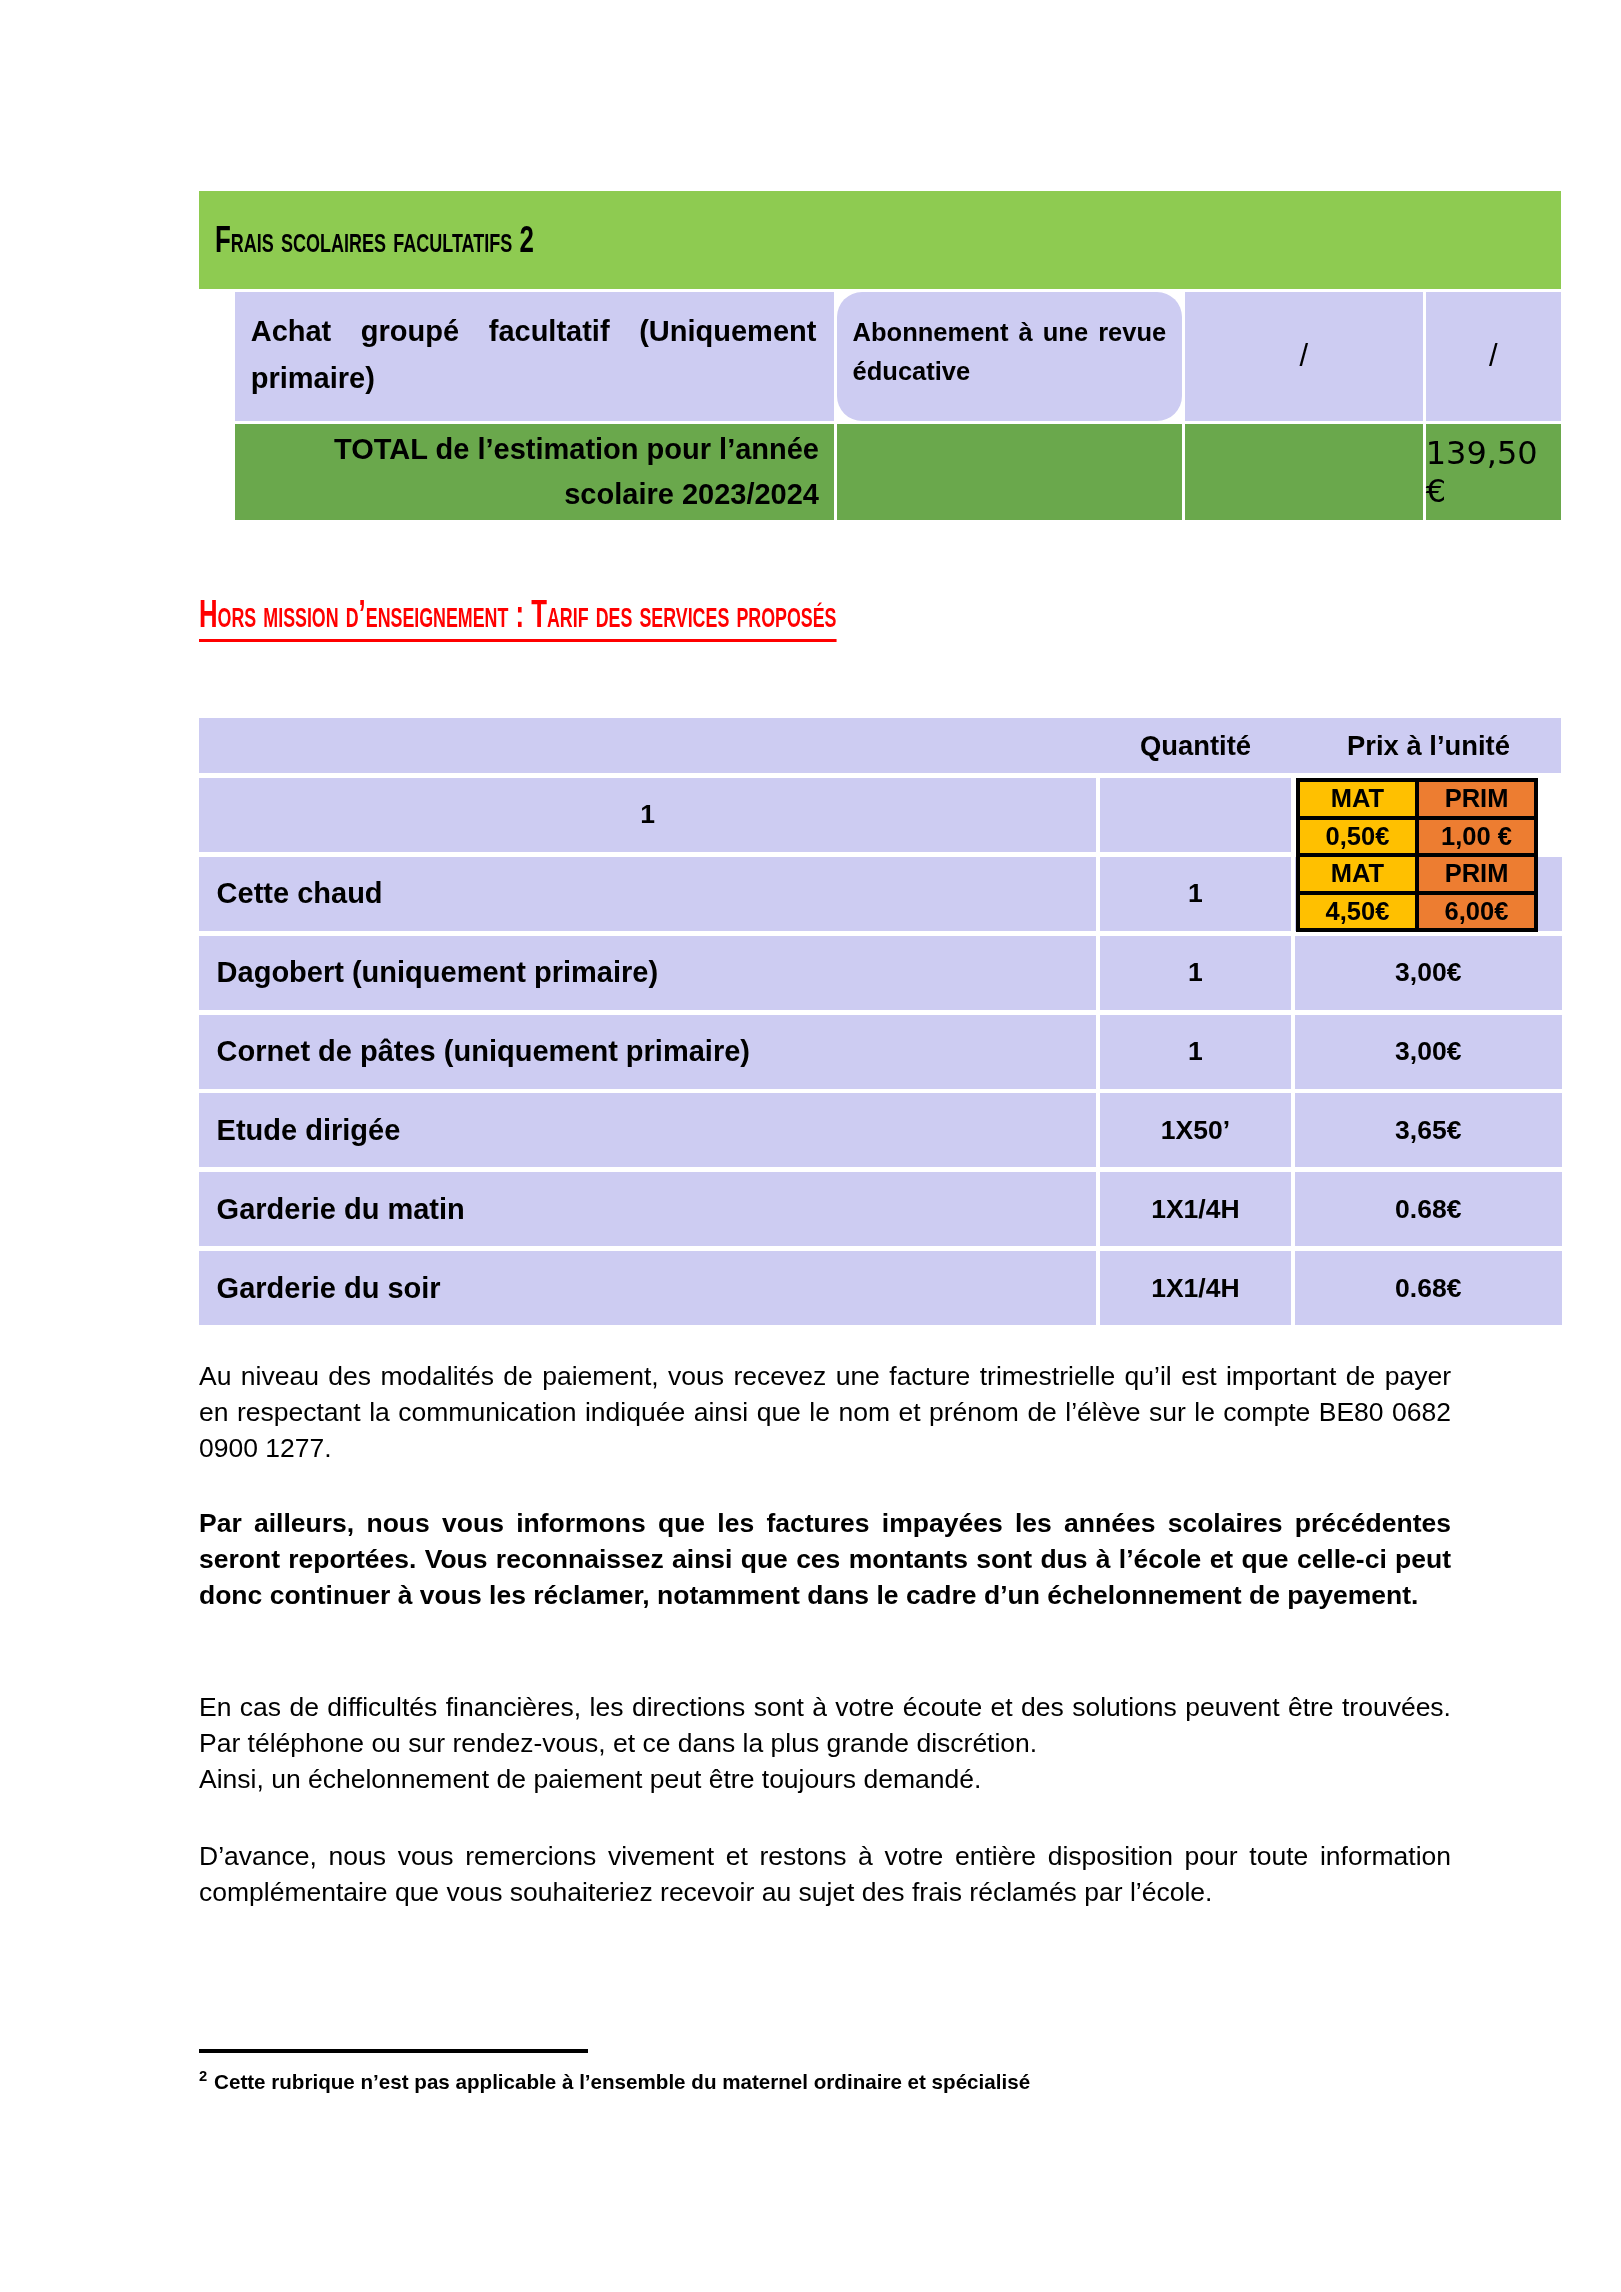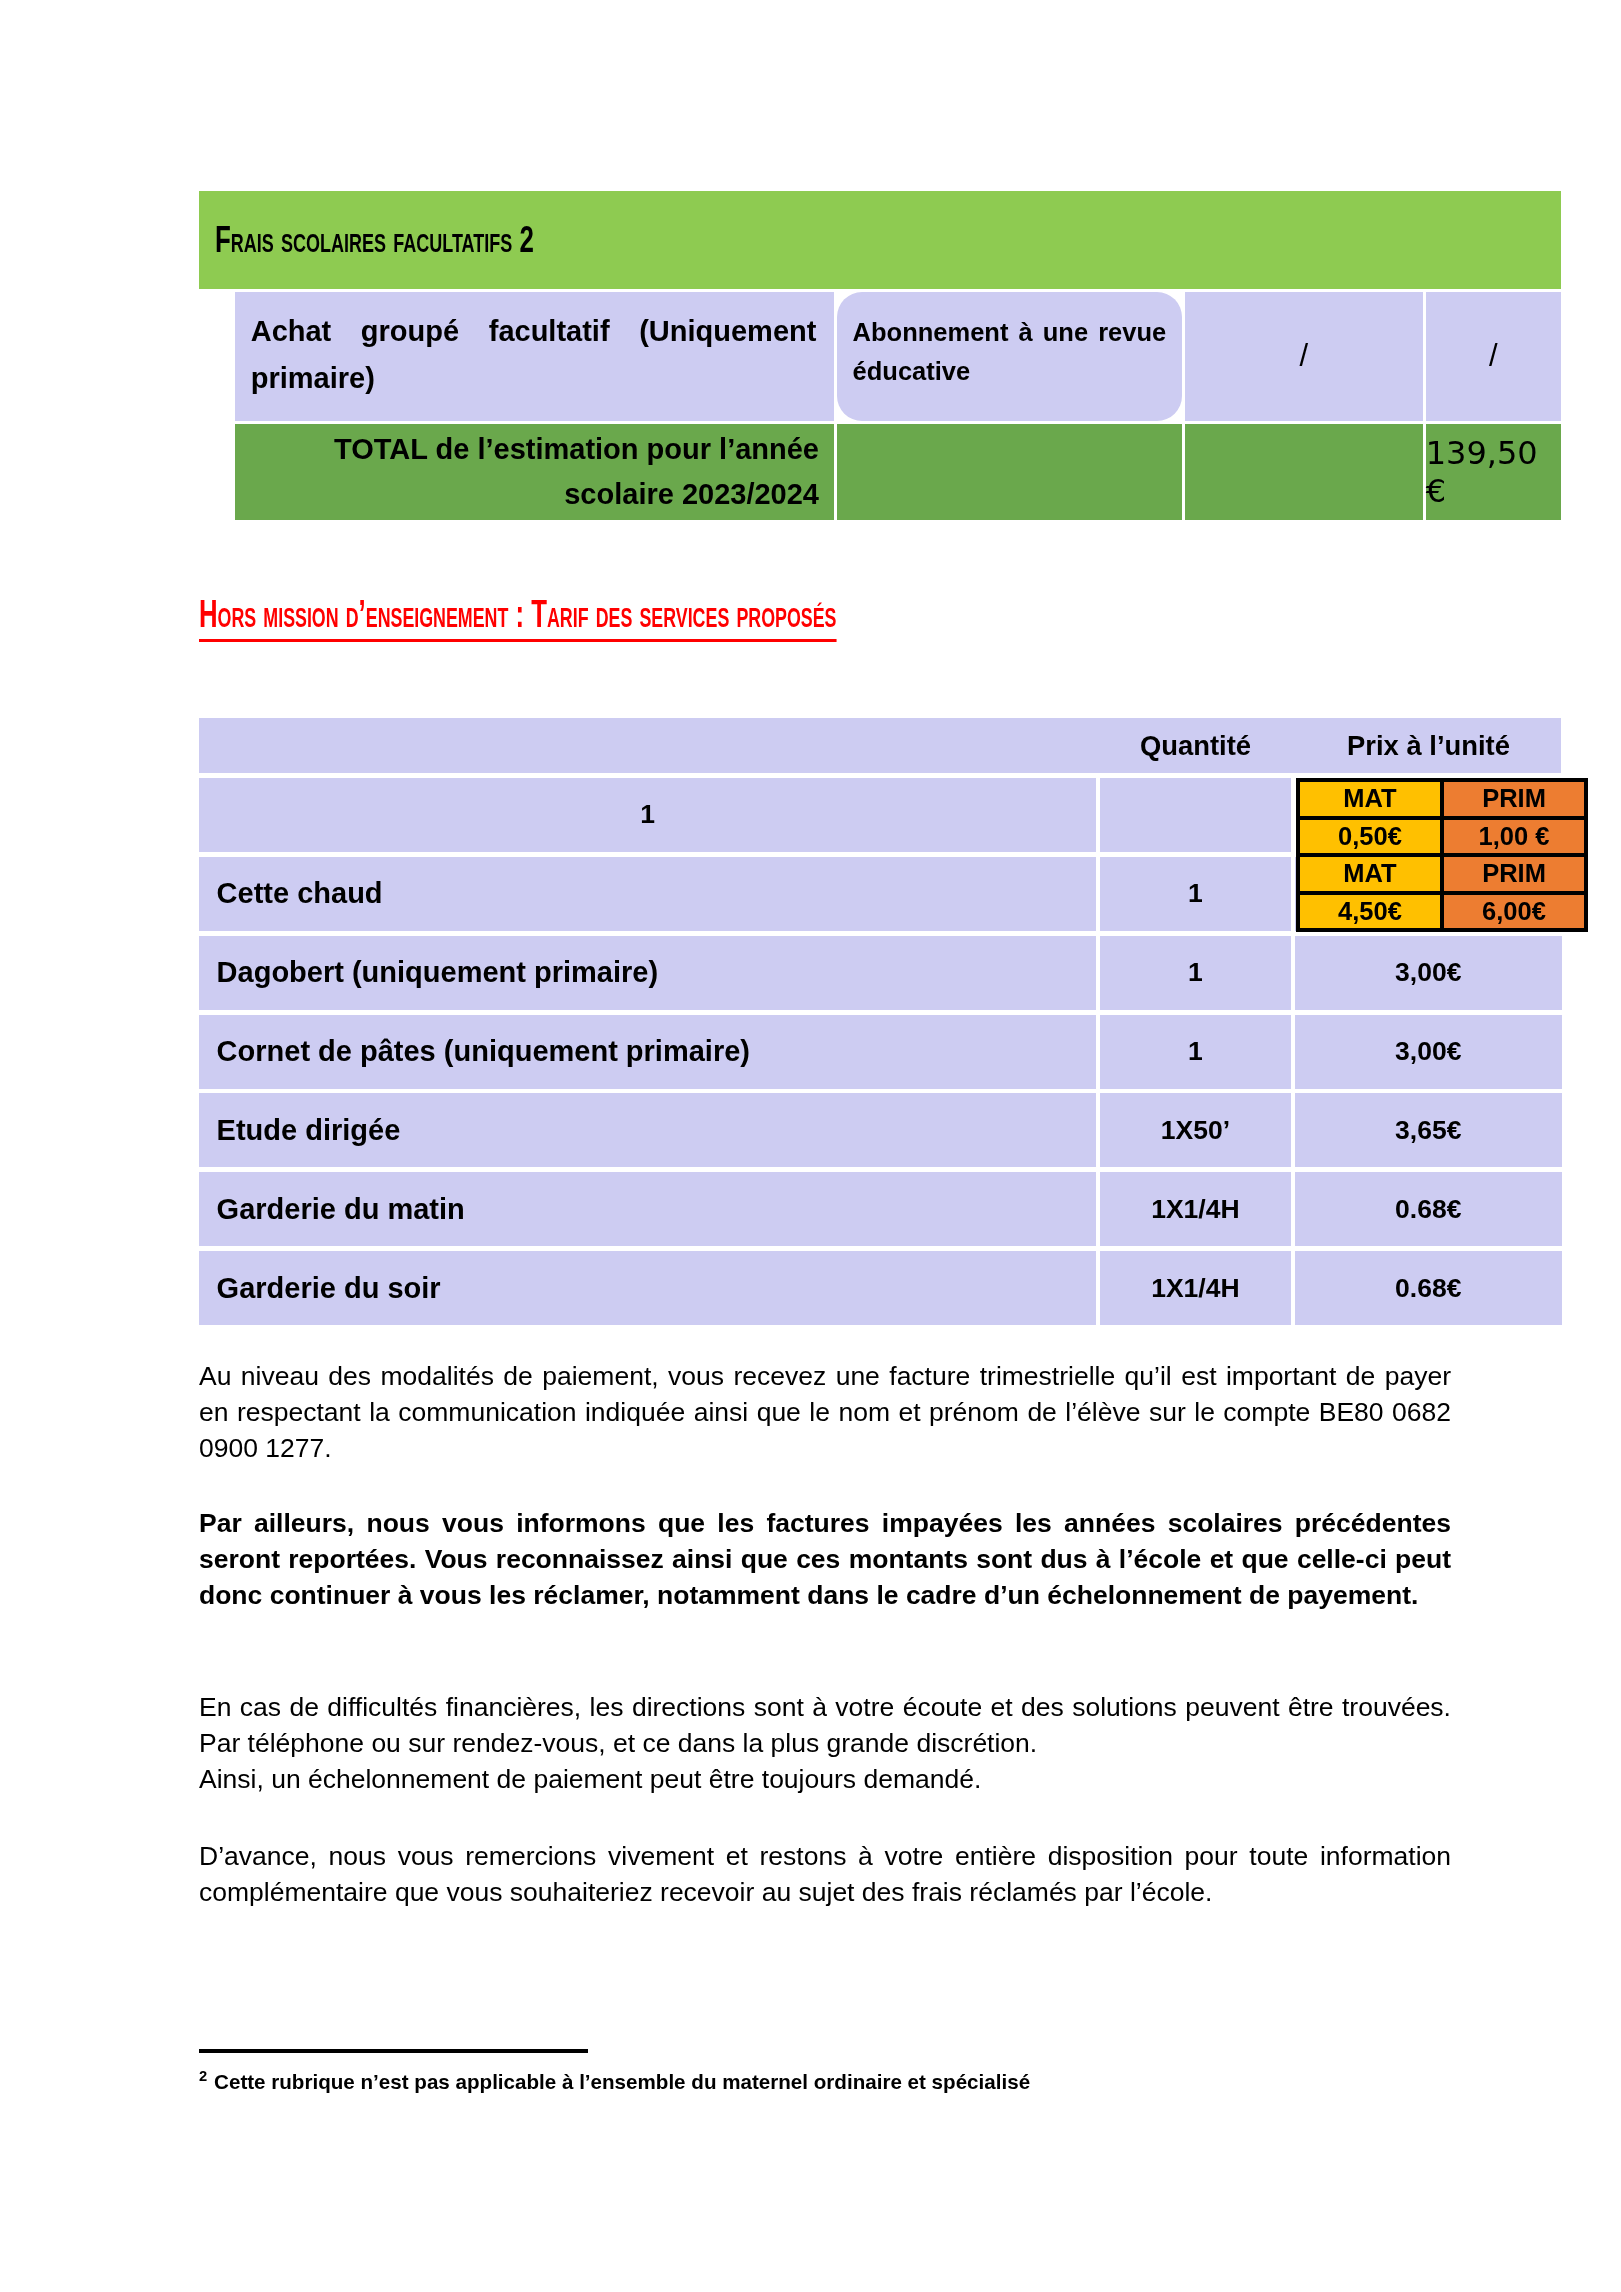--- a/index.html
+++ b/index.html
@@ -31,21 +31,21 @@
   .t2 { position:absolute; left:199px; top:718px; width:1362px; }
   .t2-header { position:relative; height:55px; background:var(--cell-lavender); }
   .t2-header span { position:absolute; top:0; height:55px; display:flex; align-items:center; justify-content:center; font-weight:bold; font-size:27.4px; }
   .h-qty { left:901px; width:191px; }
   .h-price { left:1096px; width:267px; }
   .t2-row { display:grid; grid-template-columns:897px 191px 267px; column-gap:3.9px; margin-top:4.9px; }
   .t2-row > div { background:var(--cell-lavender); height:74px; display:flex; align-items:center; box-sizing:border-box; }
   .svc-label { padding-left:17.6px; font-weight:bold; font-size:29px; }
   .svc-qty, .svc-price { justify-content:center; font-weight:bold; font-size:26.5px; }
 
-  .subtable { position:absolute; left:1097px; top:60px; width:292px; height:154px;
+  .subtable { position:absolute; left:1097px; top:60px; width:242px; height:154px;
     display:grid; grid-template-columns:1fr 1fr; grid-auto-rows:1fr; border:2px solid #000; box-sizing:border-box; }
   .subtable > div { border:2px solid #000; display:flex; align-items:center; justify-content:center; font-weight:bold; font-size:25.5px; box-sizing:border-box; }
   .mat { background:var(--mat-gold); }
   .prim { background:var(--prim-orange); }
 
   
   .para { position:absolute; left:199px; width:1252px; font-size:26.5px; line-height:36px; text-align:justify; white-space:pre-wrap; }
   .p1 { top:1358px; } .p2 { top:1505px;font-weight:bold; } .p3 { top:1689px; } .p4 { top:1838px; }
 
   .signature { position:absolute; left:199px; top:1975px; width:1252px; text-align:right; font-size:28px; }

